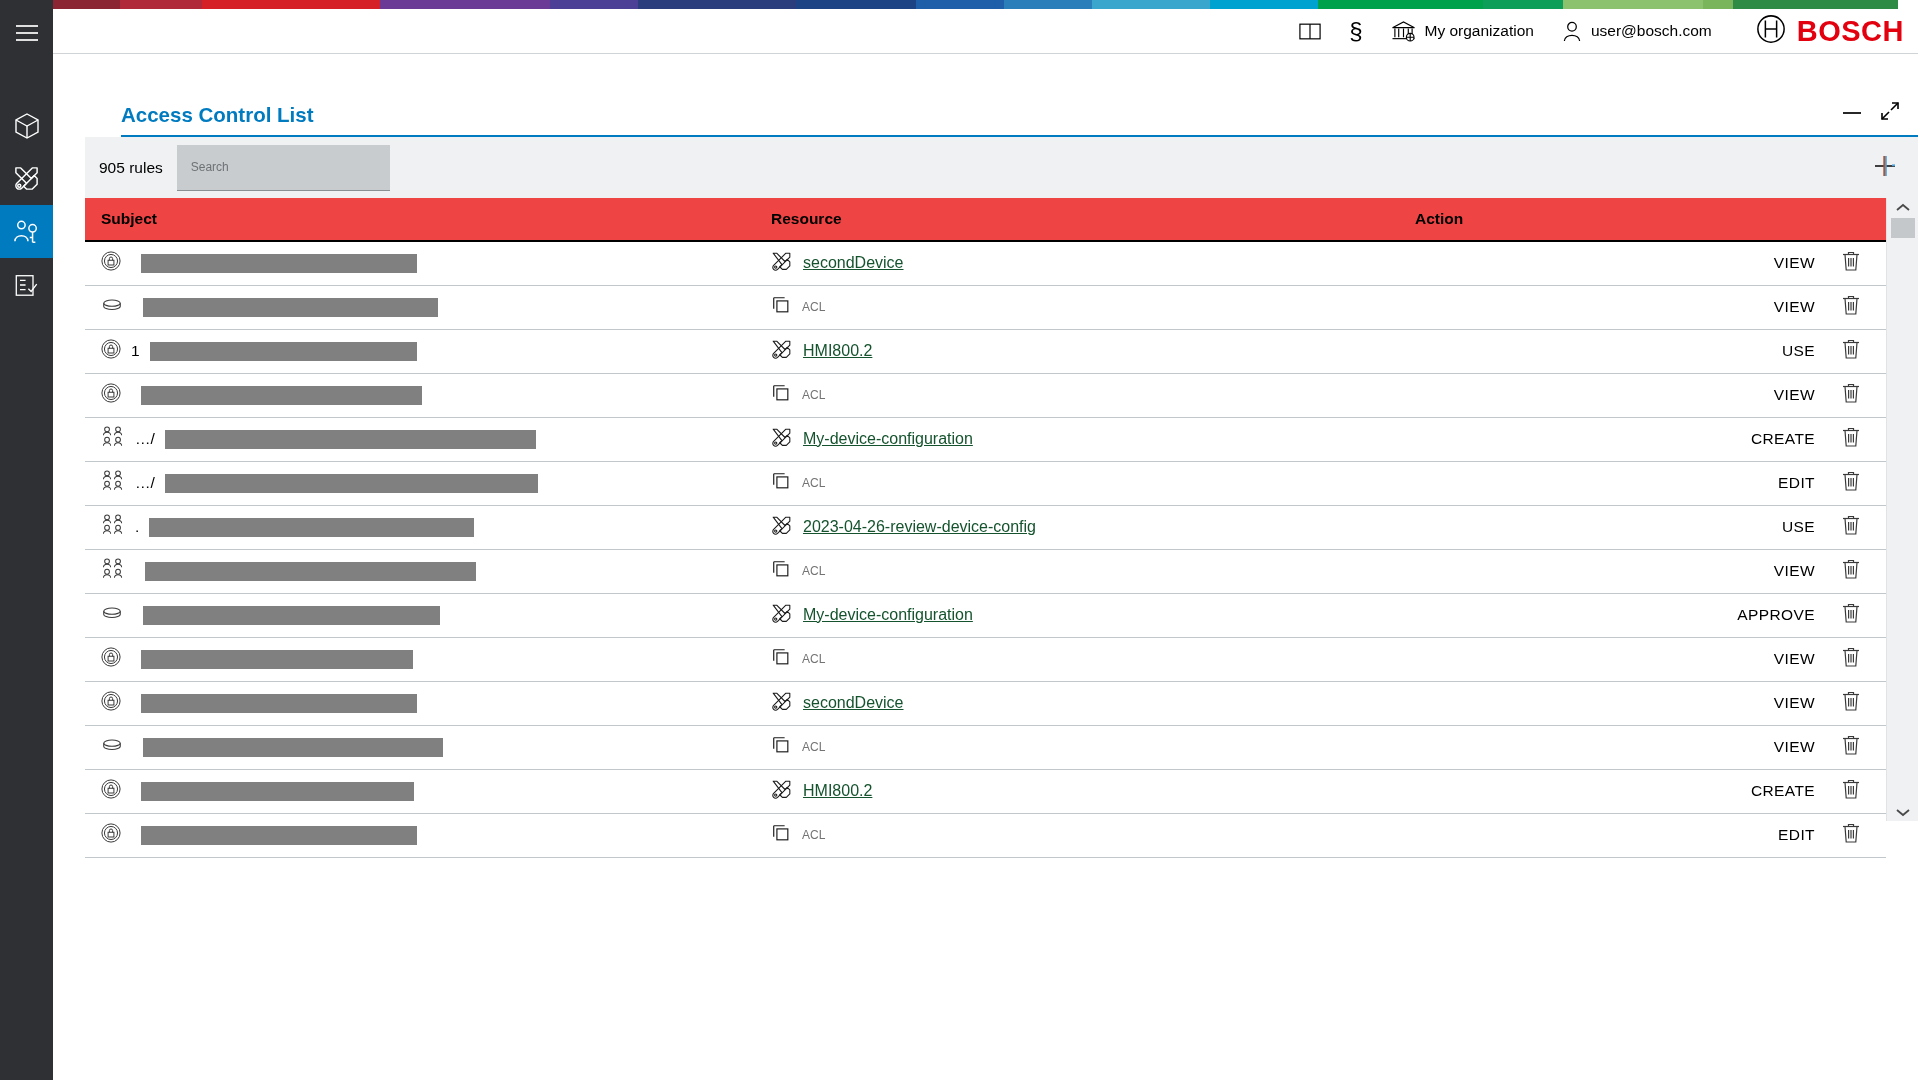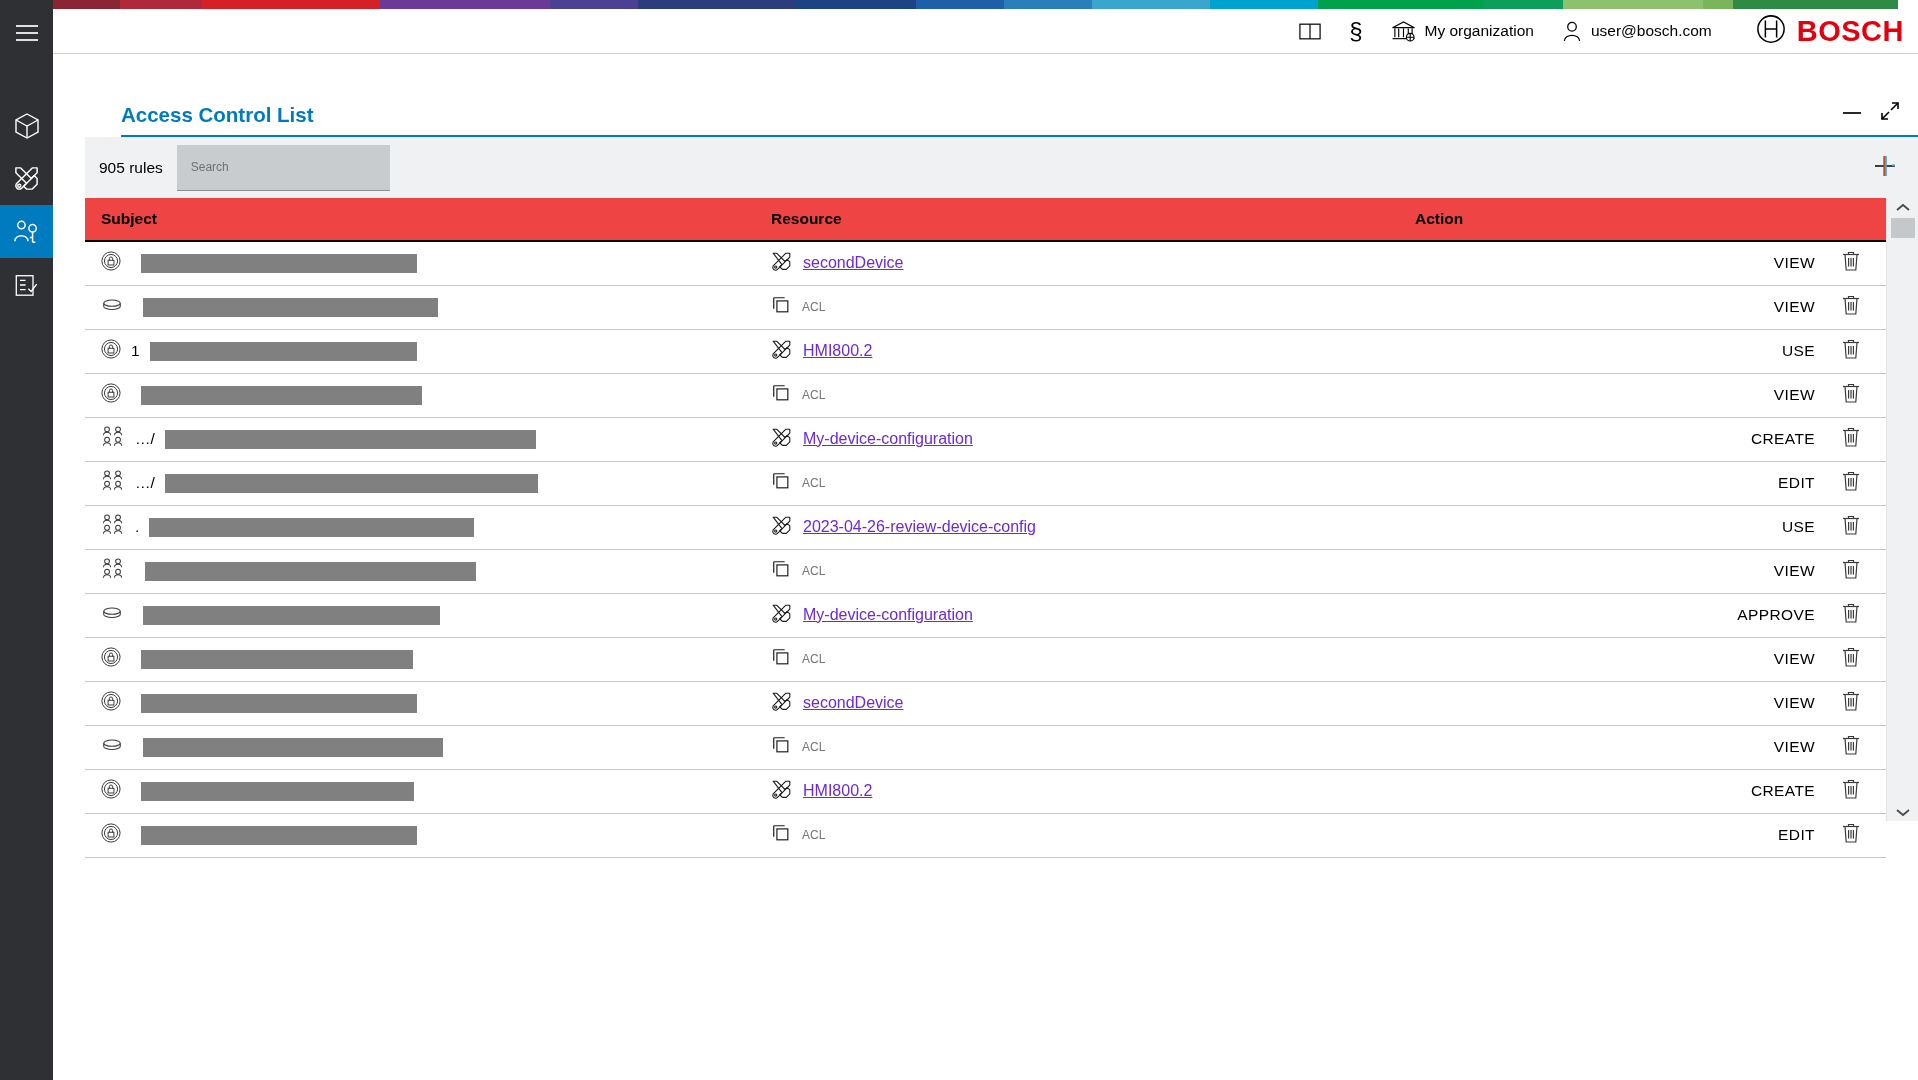--- a/index.html
+++ b/index.html
@@ -87,21 +87,21 @@
   col.c-del { width: 71px; }
   thead th.th-action { padding-left: 0; text-align: left; }
   tbody tr { height: 44px; border-bottom: 1px solid #c2c7cb; }
   tbody td { font-size: 15.5px; color: #000; vertical-align: middle; }
   td.subject { padding-left: 16px; }
   .subj-inner { display: flex; align-items: center; gap: 10px; }
   .subj-prefix { font-size: 15.5px; color: #000; white-space: pre; }
   .redact { display: inline-block; height: 19px; background: #808080; }
   td.resource { padding-left: 16px; }
   .res-inner { display: flex; align-items: center; gap: 11px; }
-  .res-link { color: #6d28d9; text-decoration: underline; cursor: pointer; font-size: 16px; }
+  .res-link { color: #14532d; text-decoration: underline; cursor: pointer; font-size: 16px; }
   .res-plain { color: #737373; font-size: 12px; }
   td.action { text-align: right; padding-right: 0px; font-size: 15.5px; letter-spacing: 0.4px; }
   td.del { text-align: center; }
   td.del span { display: inline-block; cursor: pointer; }
 
   
   #vscroll {
     position: absolute; top: 0px; right: 0px; width: 32px; height: 623px;
     background: #f0f1f2; border-left: 1px solid #e1e3e5;
     display: flex; flex-direction: column; align-items: center;

